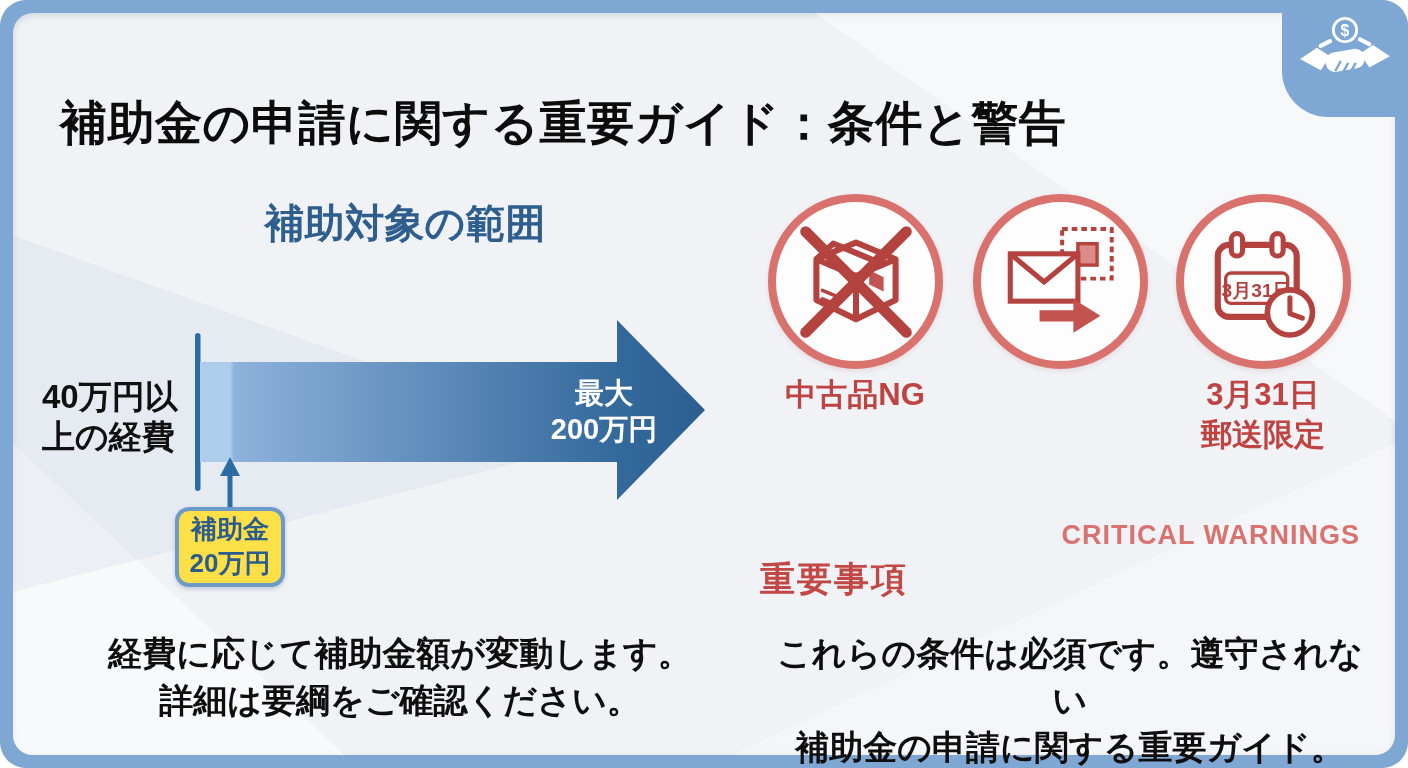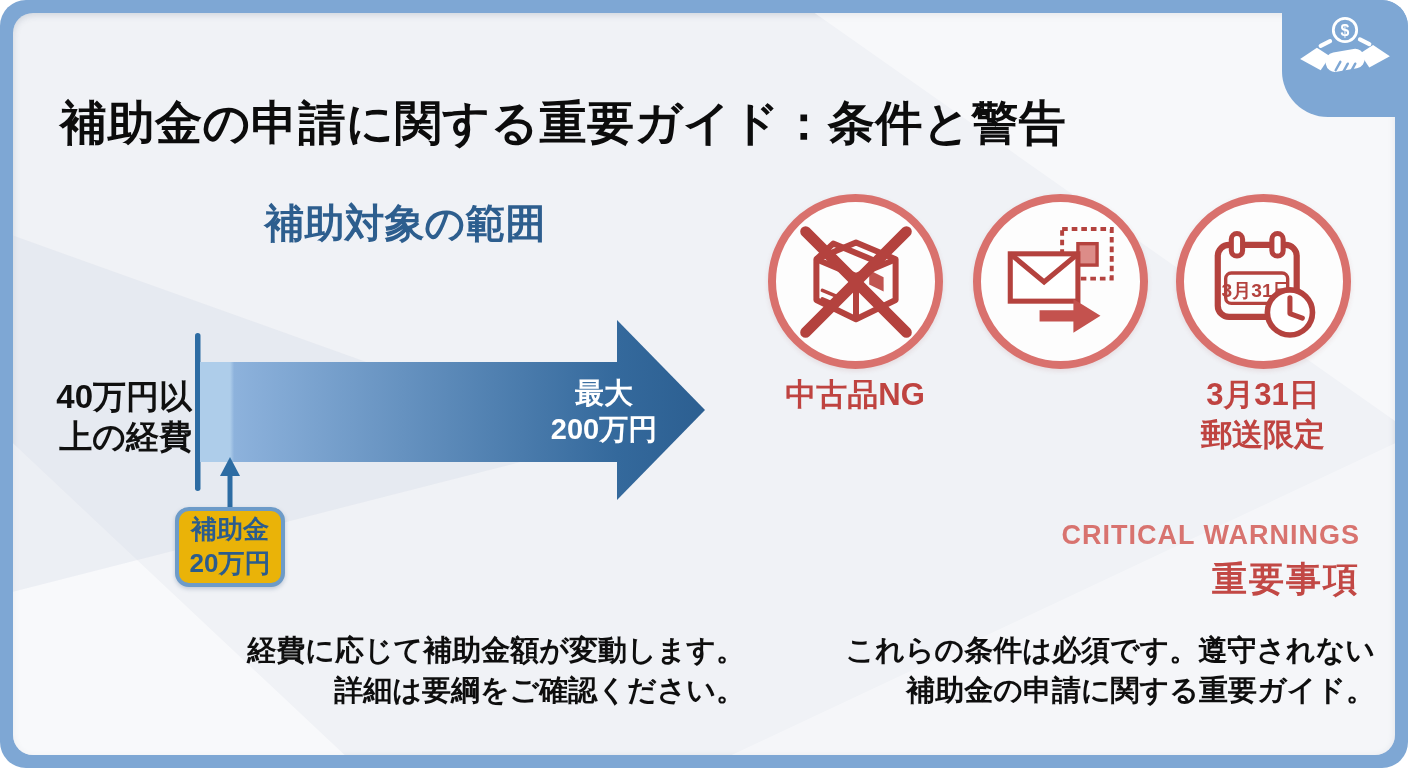--- a/index.html
+++ b/index.html
@@ -19,44 +19,44 @@
   .facet.f4{background:rgba(255,255,255,.35);clip-path:polygon(100% 58%,100% 100%,52% 100%);}
   .badge{
     position:absolute;top:0;right:0;width:126px;height:117px;background:#7ea7d4;
     border-bottom-left-radius:46px;border-top-right-radius:26px;
     display:flex;align-items:center;justify-content:center;z-index:6;
   }
   .content{position:absolute;inset:0;z-index:4;}
   .abs{position:absolute;margin:0;}
   .page-title{left:60px;top:50px;font-size:47px;font-weight:800;color:#0c0c0c;letter-spacing:.5px;margin-top:42px;}
   .left-heading{left:105px;top:196px;width:600px;text-align:center;font-size:40px;font-weight:800;color:#2d5e8e;}
-  .expense-label{left:42px;top:377px;width:150px;text-align:right;font-size:33px;font-weight:800;color:#101010;line-height:1.22;white-space:nowrap;}
+  .expense-label{left:42px;top:377px;width:150px;text-align:left;font-size:33px;font-weight:800;color:#101010;line-height:1.22;white-space:nowrap;}
   .main-arrow{left:195px;top:315px;}
   .arrow-max{left:504px;top:376px;width:200px;text-align:center;font-size:29px;font-weight:800;color:#ffffff;line-height:1.24;}
   .up-arrow{left:220px;top:457px;}
   .callout{
-    left:175px;top:507px;width:110px;height:80px;background:#eab308;
+    left:175px;top:507px;width:110px;height:80px;background:#fde047;
     border:4px solid #6d9bc8;border-radius:14px;box-sizing:border-box;
     display:flex;flex-direction:column;align-items:center;justify-content:center;
     font-size:26px;font-weight:800;color:#2b5c8d;line-height:1.3;
     box-shadow:0 2px 4px rgba(50,80,120,.25);
   }
-  .note{font-size:29px;font-weight:700;color:#0e0e0e;line-height:1.38;text-align:right;}
+  .note{font-size:34px;font-weight:700;color:#0e0e0e;line-height:1.38;text-align:center;}
   .note-left{left:55px;top:630px;width:690px;}
   .note-right{left:765px;top:630px;width:610px;}
   .warn-circle{
     position:absolute;width:159px;height:159px;border:8px solid #d9716d;border-radius:50%;
     background:#fdfdfd;display:flex;align-items:center;justify-content:center;
     box-shadow:0 2px 5px rgba(150,60,60,.12);
   }
   .wc1{left:768px;top:194px;} .wc2{left:973px;top:194px;} .wc3{left:1176px;top:194px;}
   .warn-label{position:absolute;top:375px;text-align:center;font-size:31px;font-weight:800;color:#bf4340;line-height:1.3;}
   .wl1{left:755px;width:200px;} .wl2{left:960px;width:200px;} .wl3{left:1155px;width:216px;}
   .crit-en{left:760px;top:520px;width:600px;text-align:right;font-size:27px;font-weight:800;color:#d8736f;letter-spacing:1px;}
-  .crit-ja{left:760px;top:556px;width:600px;text-align:right;font-size:35px;font-weight:800;color:#c24845;letter-spacing:2px;}
+  .crit-ja{left:760px;top:556px;width:600px;text-align:left;font-size:35px;font-weight:800;color:#c24845;letter-spacing:2px;}
 </style>
 </head>
 <body>
 
 <div class="stage">
   <div class="card">
     <div class="facet f1"></div>
     <div class="facet f2"></div>
     <div class="facet f3"></div>
     <div class="facet f4"></div>

